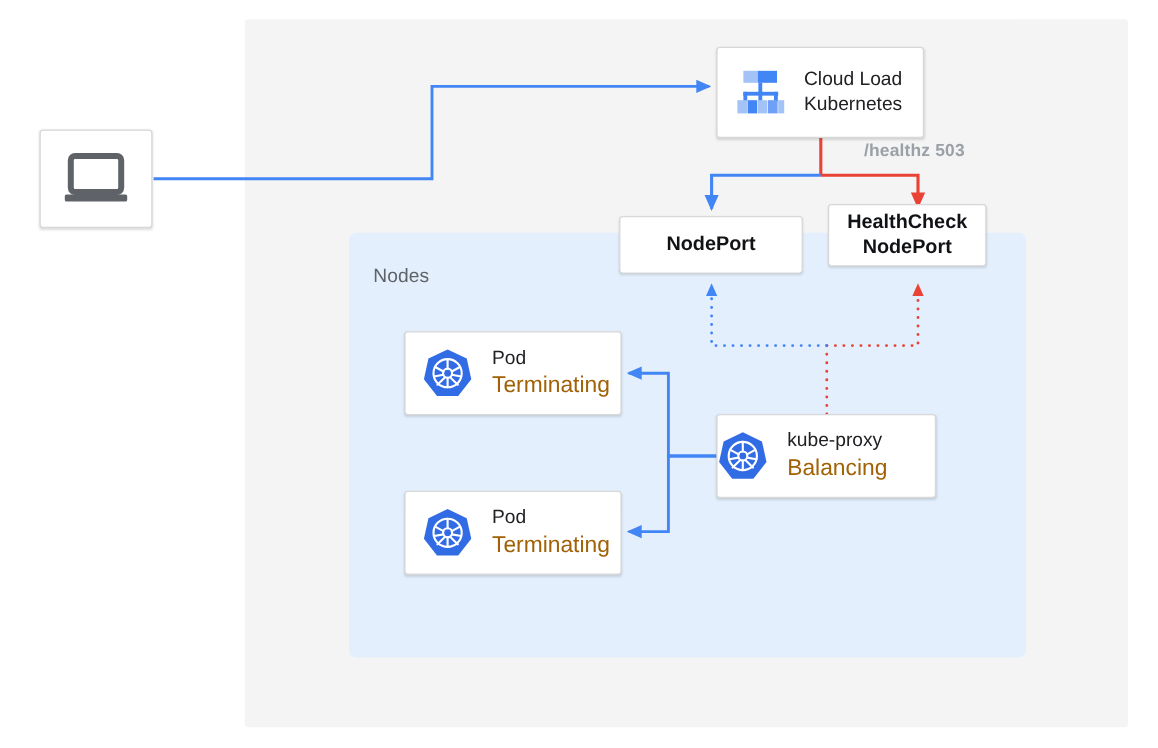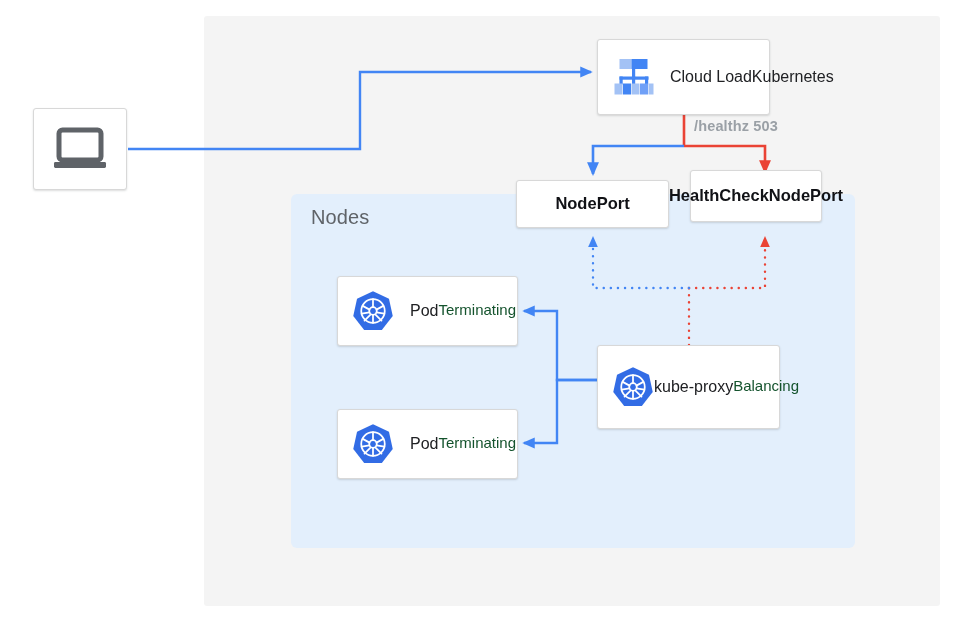--- a/index.html
+++ b/index.html
@@ -34,53 +34,53 @@
     left: 291px;
     top: 194px;
     width: 564px;
     height: 354px;
     background: #e3effc;
     border-radius: 6px;
   }
   .panel-nodes-label {
     position: absolute;
     left: 311px;
-    top: 206px;
-    font-size: 20px;
+    top: 222px;
+    font-size: 16px;
     color: #5f6368;
     letter-spacing: .1px;
     white-space: nowrap;
   }
 
   
   .card {
     position: absolute;
     background: #ffffff;
     border: 1px solid #d8d8d8;
     border-radius: 3px;
     box-sizing: border-box;
     box-shadow: 0 1px 2px rgba(60,64,67,.18);
     display: flex;
     align-items: center;
     justify-content: center;
   }
   .card .texts {
     display: flex;
-    flex-direction: row;
+    flex-direction: column;
     justify-content: flex-end;
   }
   .t-main {
     font-size: 16px;
     color: #202124;
     line-height: 1.32;
     white-space: nowrap;
   }
   .t-sub {
-    font-size: 15px;
-    color: #14532d;
+    font-size: 19px;
+    color: #a16207;
     line-height: 1.32;
     white-space: nowrap;
   }
   .t-bold {
     font-size: 16.5px;
     font-weight: bold;
     color: #111216;
     line-height: 1.28;
     text-align: center;
     white-space: nowrap;
@@ -89,36 +89,36 @@
   
   #client-card   { left: 33px;  top: 108px; width: 94px;  height: 82px; }
   #lb-card       { left: 597px; top: 39px;  width: 173px; height: 76px;
                    justify-content: flex-start; padding-left: 13px; gap: 13px; }
   #nodeport-card { left: 516px; top: 180px; width: 153px; height: 48px; }
   #hcnp-card     { left: 690px; top: 170px; width: 132px; height: 52px; }
   #pod1-card     { left: 337px; top: 276px; width: 181px; height: 70px;
                    justify-content: flex-start; padding-left: 14px; gap: 16px; }
   #pod2-card     { left: 337px; top: 409px; width: 181px; height: 70px;
                    justify-content: flex-start; padding-left: 14px; gap: 16px; }
-  #kproxy-card   { left: 597px; top: 345px; width: 183px; height: 84px;
-                   justify-content: flex-start; padding-left: 14px; }
+  #kproxy-card   { left: 597px; top: 345px; width: 183px; height: 70px;
+                   justify-content: flex-start; padding-left: 0; gap: 16px; }
 
   
   .icon-wrap { display: flex; align-items: center; justify-content: center; flex: none; }
 
   
   .edge-label {
     position: absolute;
     font-size: 14.5px;
     font-weight: bold;
     color: #9aa0a6;
     white-space: nowrap;
     letter-spacing: .15px;
   }
-  #healthz-label { left: 694px; top: 118px; }
+  #healthz-label { left: 720px; top: 118px; }
 
   
   #wires {
     position: absolute;
     left: 0; top: 0;
     width: 965px; height: 623px;
     pointer-events: none;
   }
 </style>
 </head>

